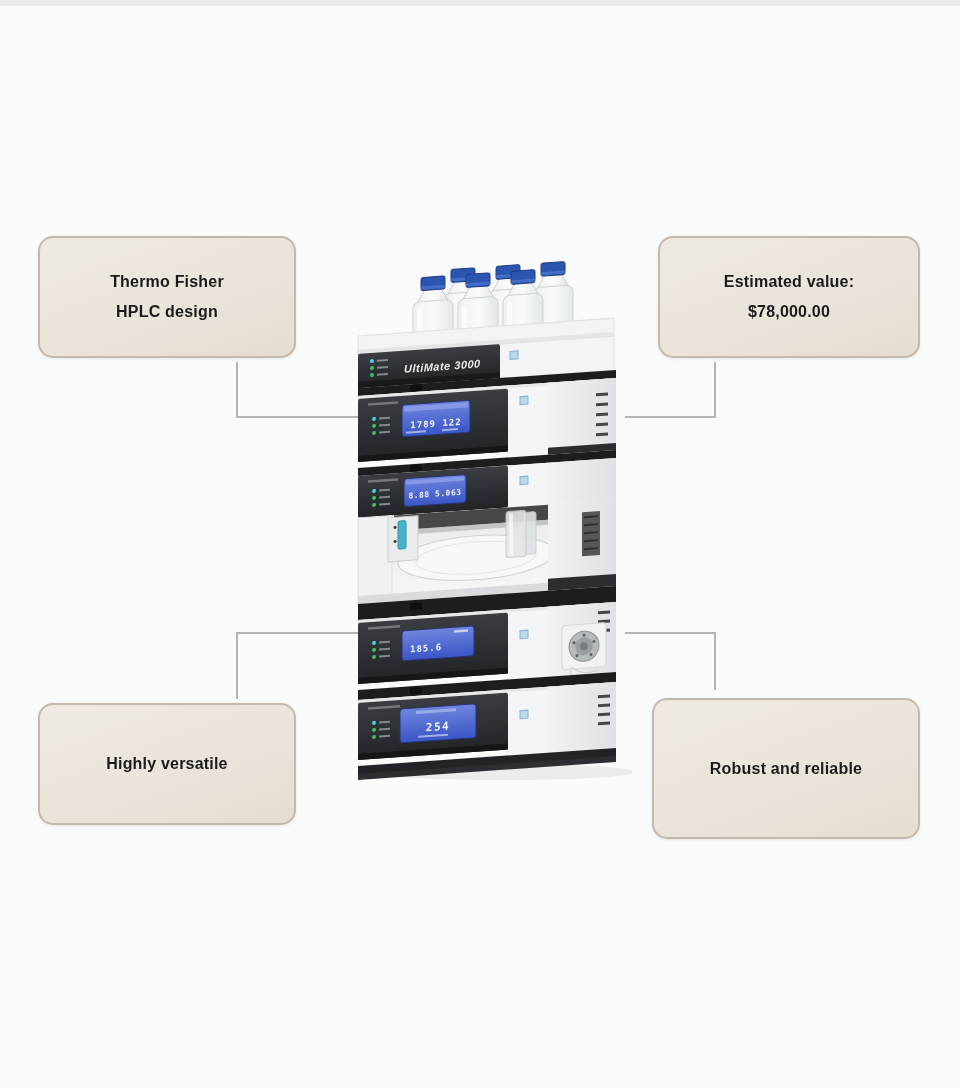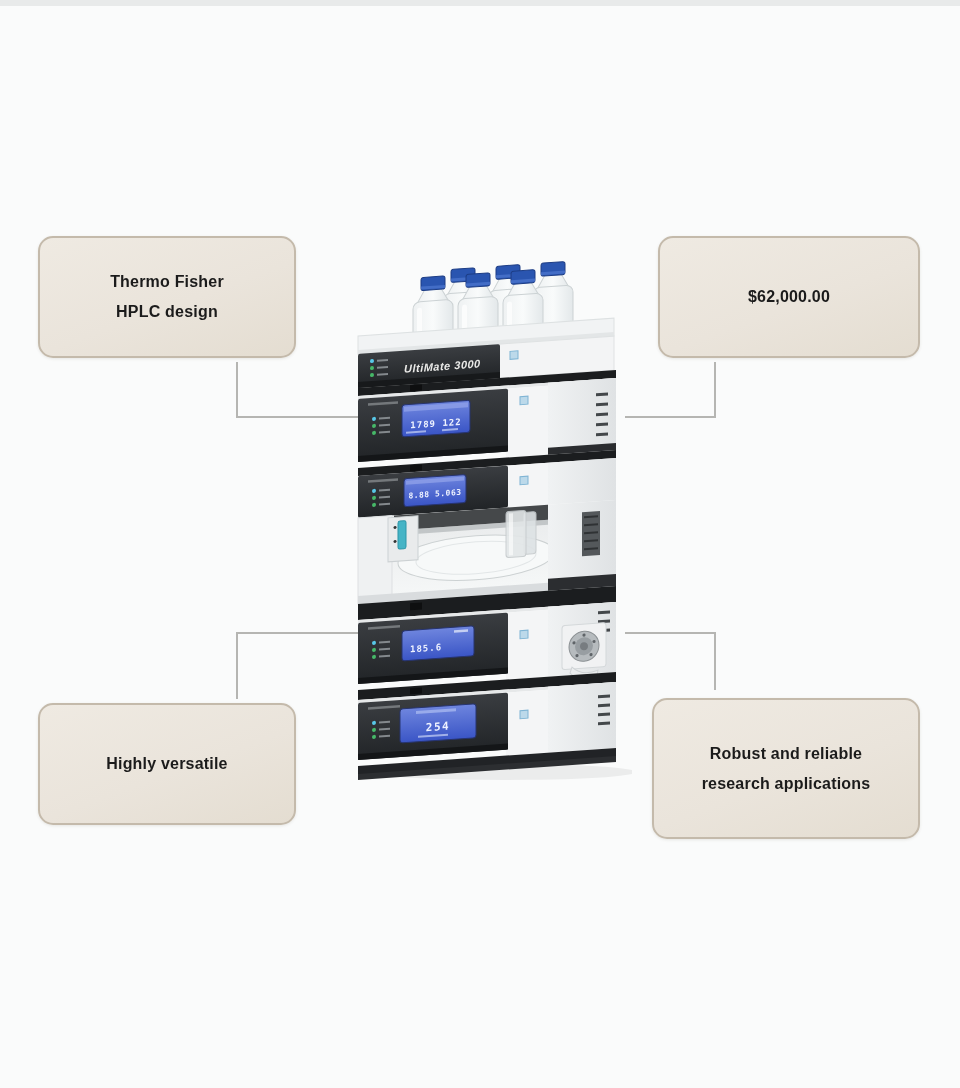--- a/index.html
+++ b/index.html
@@ -297,23 +297,23 @@
   </g>
 </svg>
 </div>
 
 <div class="callout callout-tl">
   <div>Thermo Fisher</div>
   <div>HPLC design</div>
 </div>
 
 <div class="callout callout-tr">
-  <div>$62,000.00</div>
+  <div>Estimated value:</div>
+  <div>$78,000.00</div>
 </div>
 
 <div class="callout callout-bl">
   <div>Highly versatile</div>
 </div>
 
 <div class="callout callout-br">
   <div>Robust and reliable</div>
-  <div>research applications</div>
 </div>
 
 </body></html>

